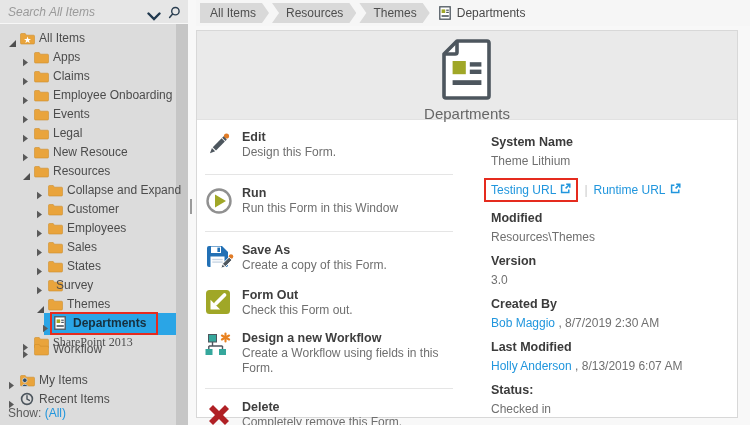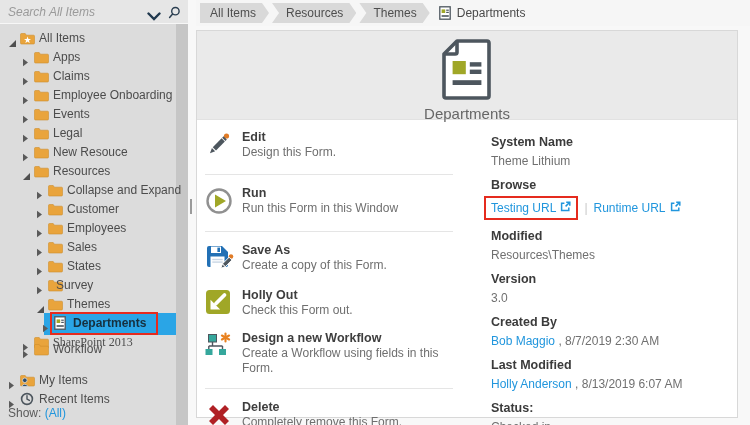--- a/index.html
+++ b/index.html
@@ -353,21 +353,21 @@
       <div class="action-desc">Create a copy of this Form.</div>
     </span>
       </div>
       <div class="action-row">
         <span class="action-icon"><svg width="26" height="26" viewBox="0 0 26 26">
      <rect x="1" y="1" width="24" height="24" rx="3.5" fill="#a0a727"></rect>
      <path d="M19.5 6 L11 14.5" stroke="#fff" stroke-width="3.8" stroke-linecap="round"></path>
      <path d="M5.5 20.5 V10.8 L15.2 20.5 Z" fill="#fff"></path>
           </svg></span>
     <span>
-      <div class="action-title">Holly Out</div>
+      <div class="action-title">Form Out</div>
       <div class="action-desc">Check this Form out.</div>
     </span>
       </div>
       <div class="action-row">
         <span class="action-icon"><svg width="27" height="26" viewBox="0 0 27 26">
      <rect x="3.5" y="2.5" width="8" height="7.5" fill="#35a79c" stroke="#4d565e" stroke-width="1"></rect>
      <path d="M7.5 10 V14 M3.8 14 H17.5 M3.8 14 V17 M17.5 14 V17" fill="none" stroke="#4d565e" stroke-width="1.4"></path>
      <rect x="0.5" y="17" width="7" height="6" fill="#35a79c"></rect>
      <rect x="14" y="17" width="7" height="6" fill="#35a79c"></rect>
      <g stroke="#e8811f" stroke-width="2.1" stroke-linecap="round">
@@ -391,21 +391,20 @@
       <div class="action-desc">Completely remove this Form.</div>
     </span>
       </div>
     </div>
   <div class="details" id="details">
       <div class="detail-block">
         <div class="detail-label">System Name</div>
         <div class="detail-value">Theme Lithium</div>
       </div>
       <div class="detail-block">
-        <div class="detail-label">Browse</div>
         <div class="detail-value"><span class="link-annotation" style="border-color:#e52b1e">
             <span class="link-wrap">
               <a class="dlink" style="color:#2196dd">Testing URL</a>
               <span><svg width="11" height="11" viewBox="0 0 11 11">
      <path d="M4.4 2.2 H1.6 V9.4 H8.8 V6.6" fill="none" stroke="#2196dd" stroke-width="1.5"></path>
      <path d="M6.2 1.2 H9.8 V4.8" fill="none" stroke="#2196dd" stroke-width="1.5"></path>
      <path d="M9.5 1.5 L5.6 5.4" stroke="#2196dd" stroke-width="1.5"></path>
                 </svg></span>
             </span>
           </span><span class="link-sep">|</span><span class="link-wrap">

